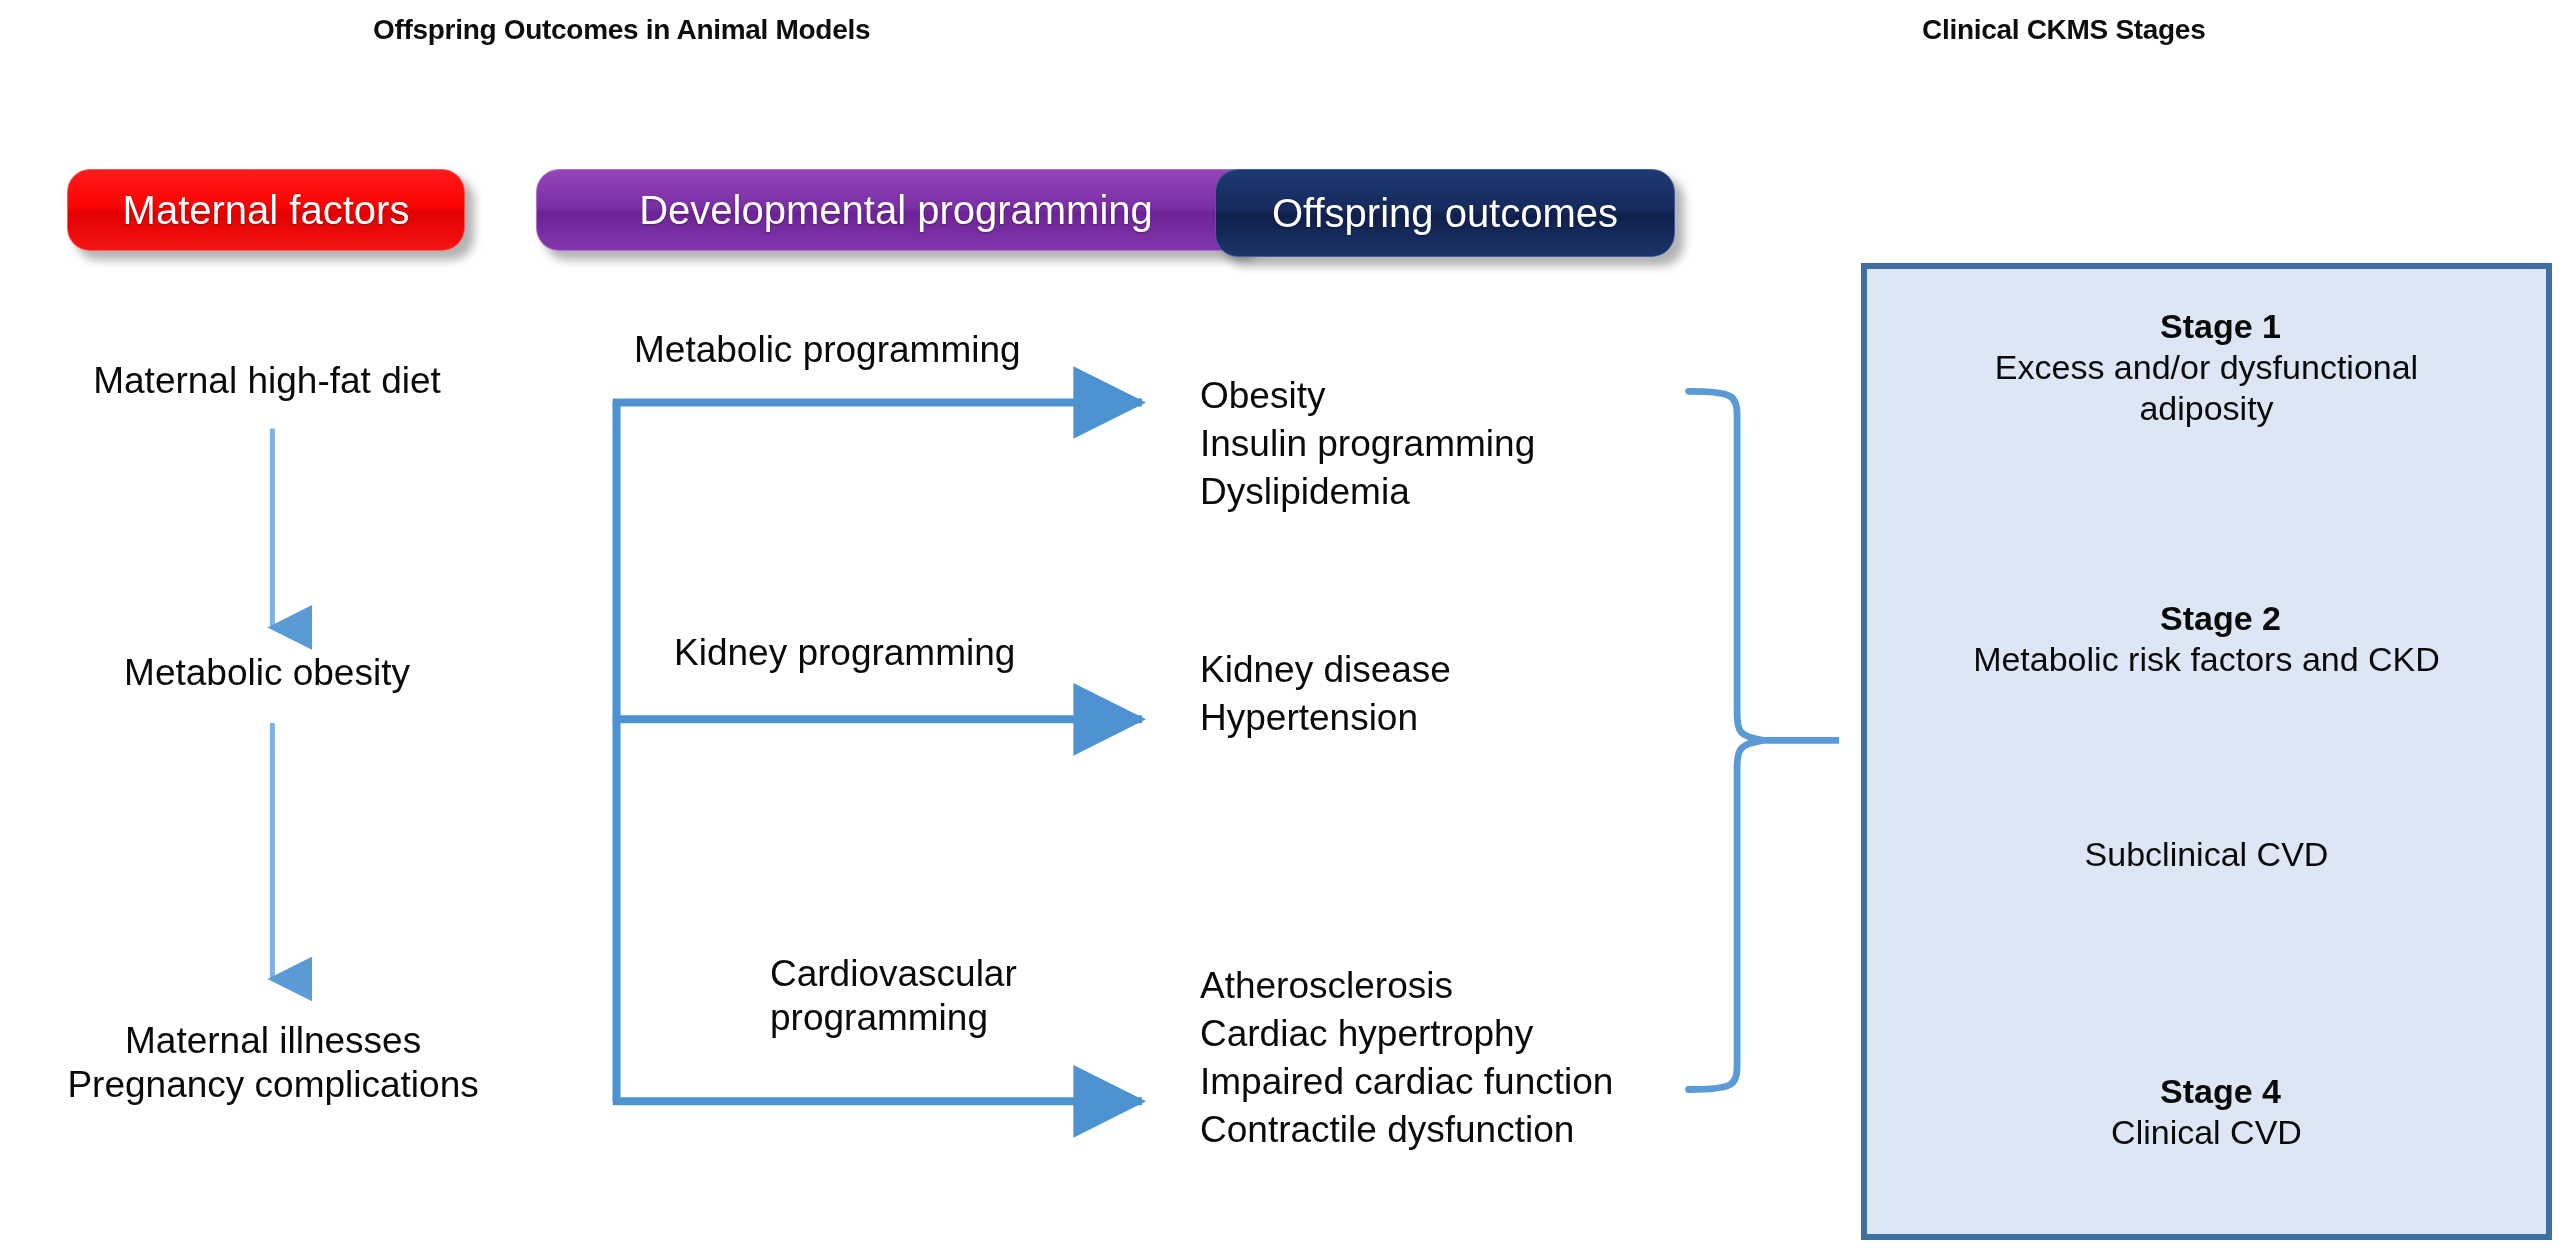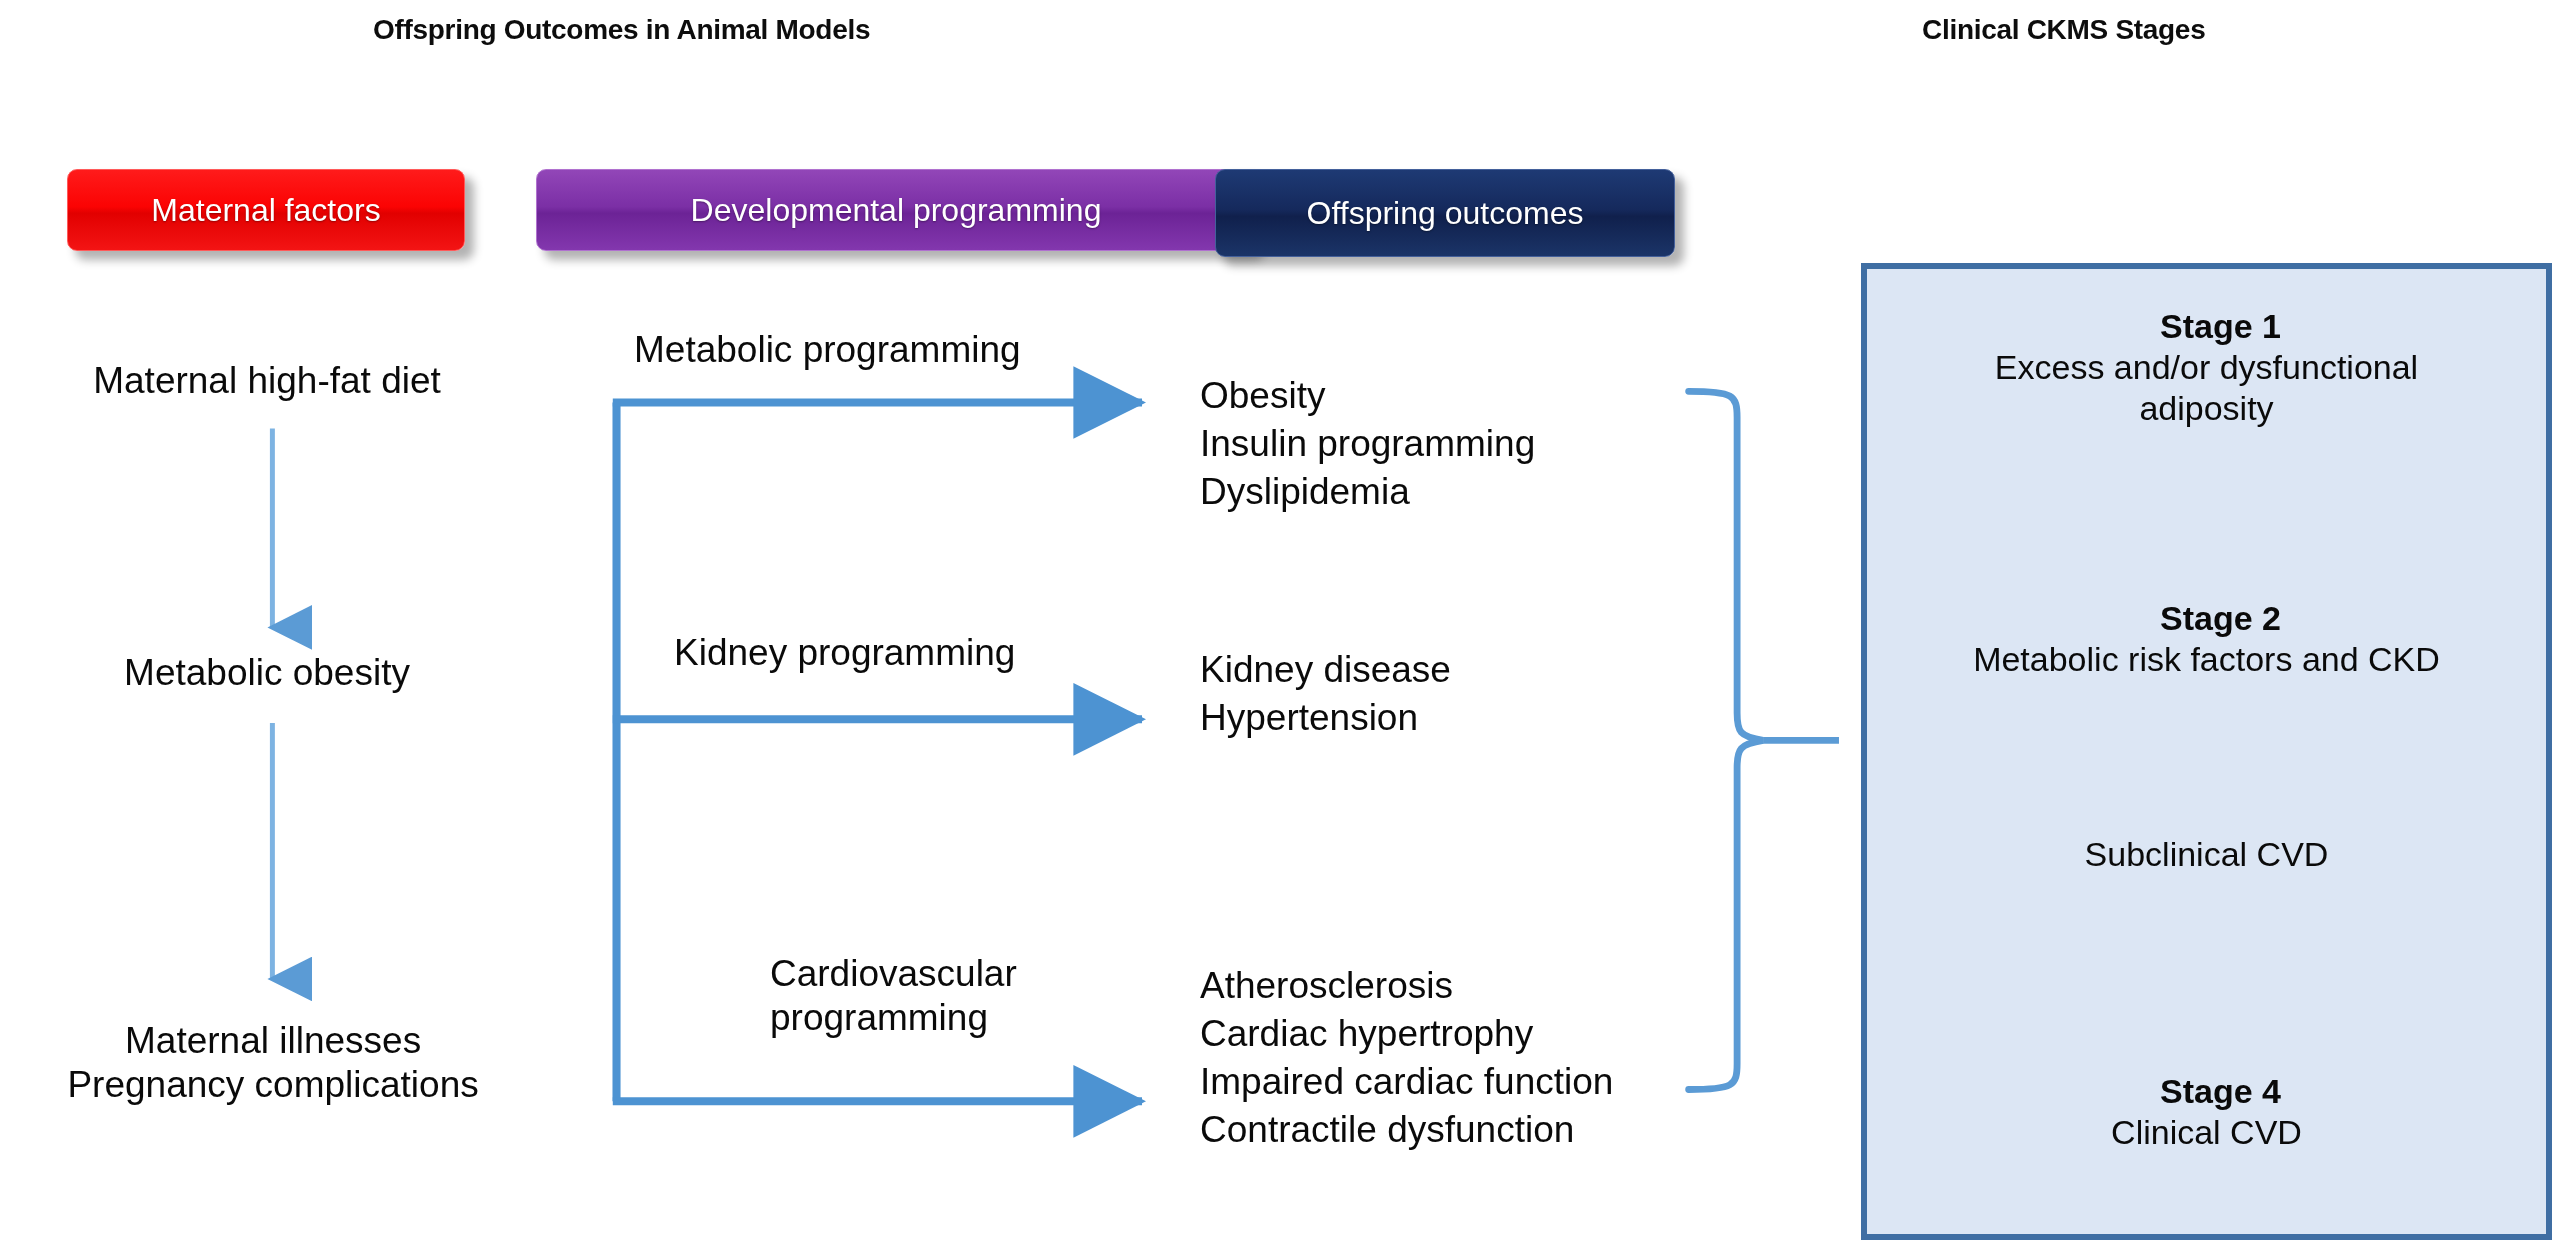--- a/index.html
+++ b/index.html
@@ -15,21 +15,21 @@
   .hdr{
     font-weight:bold;font-size:28px;letter-spacing:-0.3px;
     white-space:nowrap;color:#0d0d0d;
   }
   #hdr-left{left:373px;top:13.7px;}
   #hdr-right{left:1922px;top:13.7px;}
 
   
   .pill{
     display:flex;align-items:center;justify-content:center;
-    border-radius:10px;color:#ffffff;font-size:32px;white-space:nowrap;
+    border-radius:23px;color:#ffffff;font-size:40px;white-space:nowrap;
     box-shadow:8.7px 8.7px 10px rgba(0,0,0,0.30);
     text-shadow:0 1.2px 1.9px rgba(0,0,0,0.35);
     padding:0 16px;box-sizing:border-box;
   }
   #pill-maternal{
     left:67px;top:169px;width:398px;height:82px;
     background:linear-gradient(180deg,#ff1b1b 0%,#fb0303 46%,#e20000 54%,#f31414 100%);
     border:1.2px solid #ff5a5a;
   }
   #pill-devprog{

